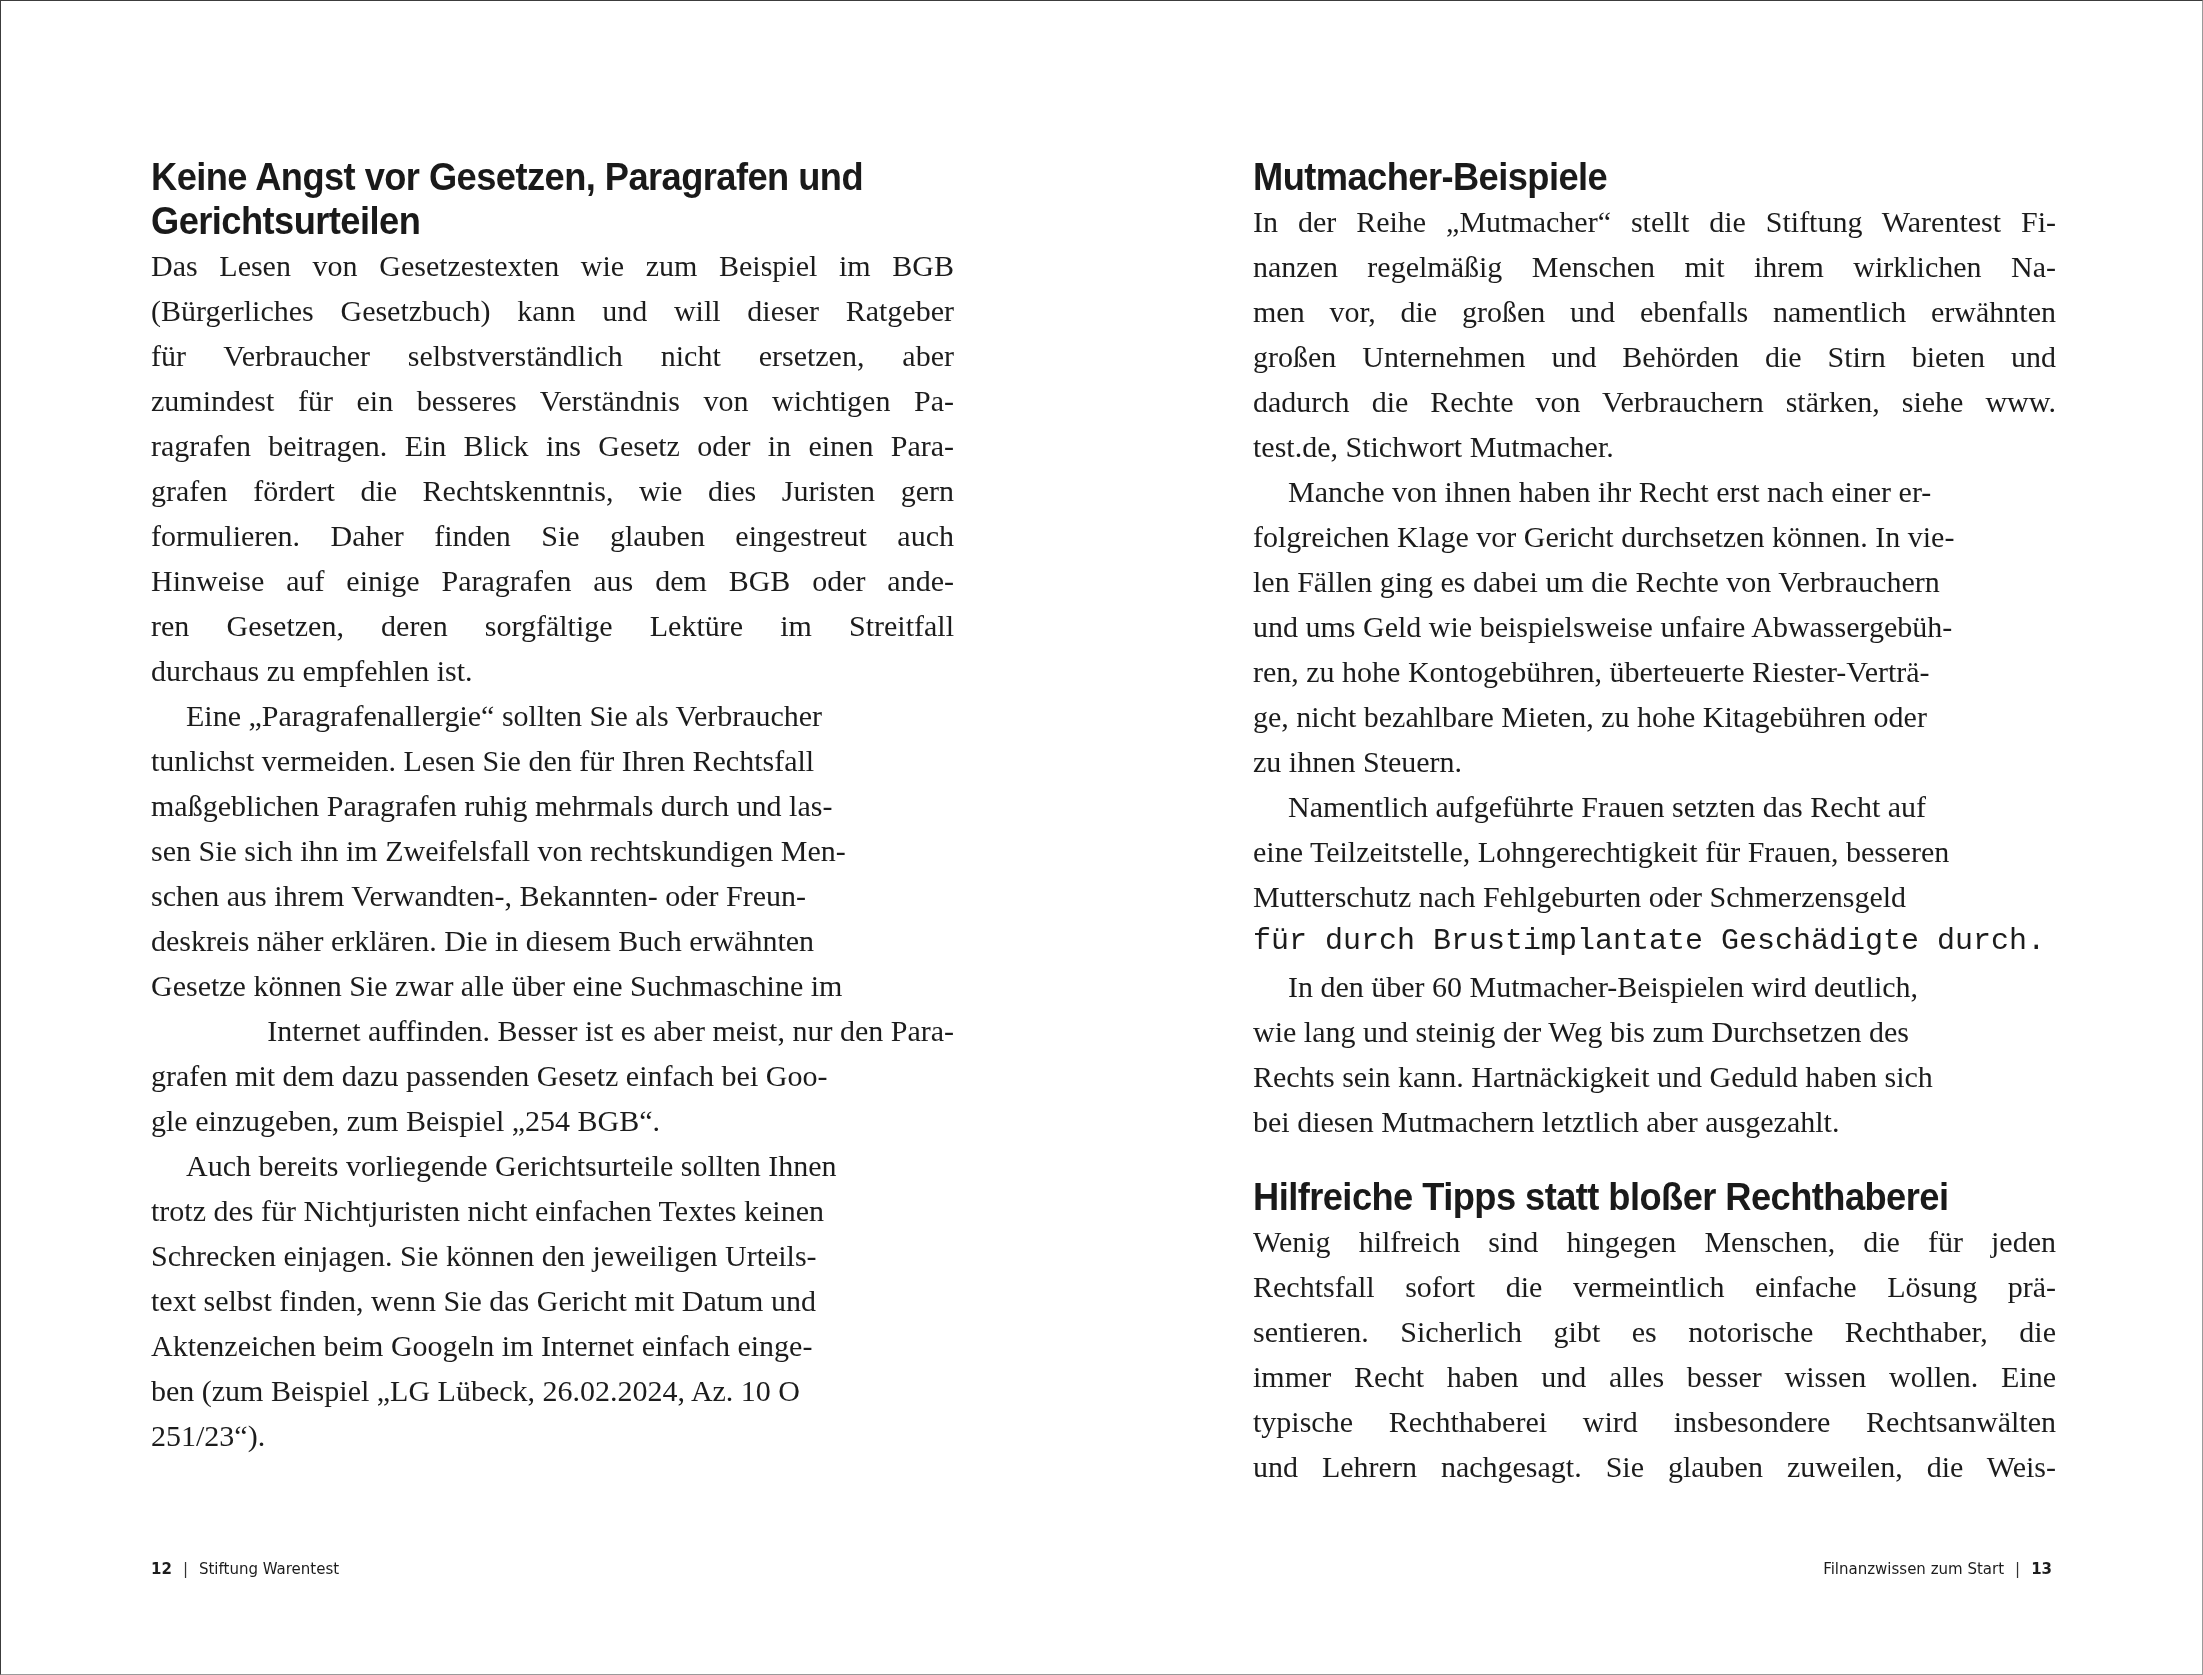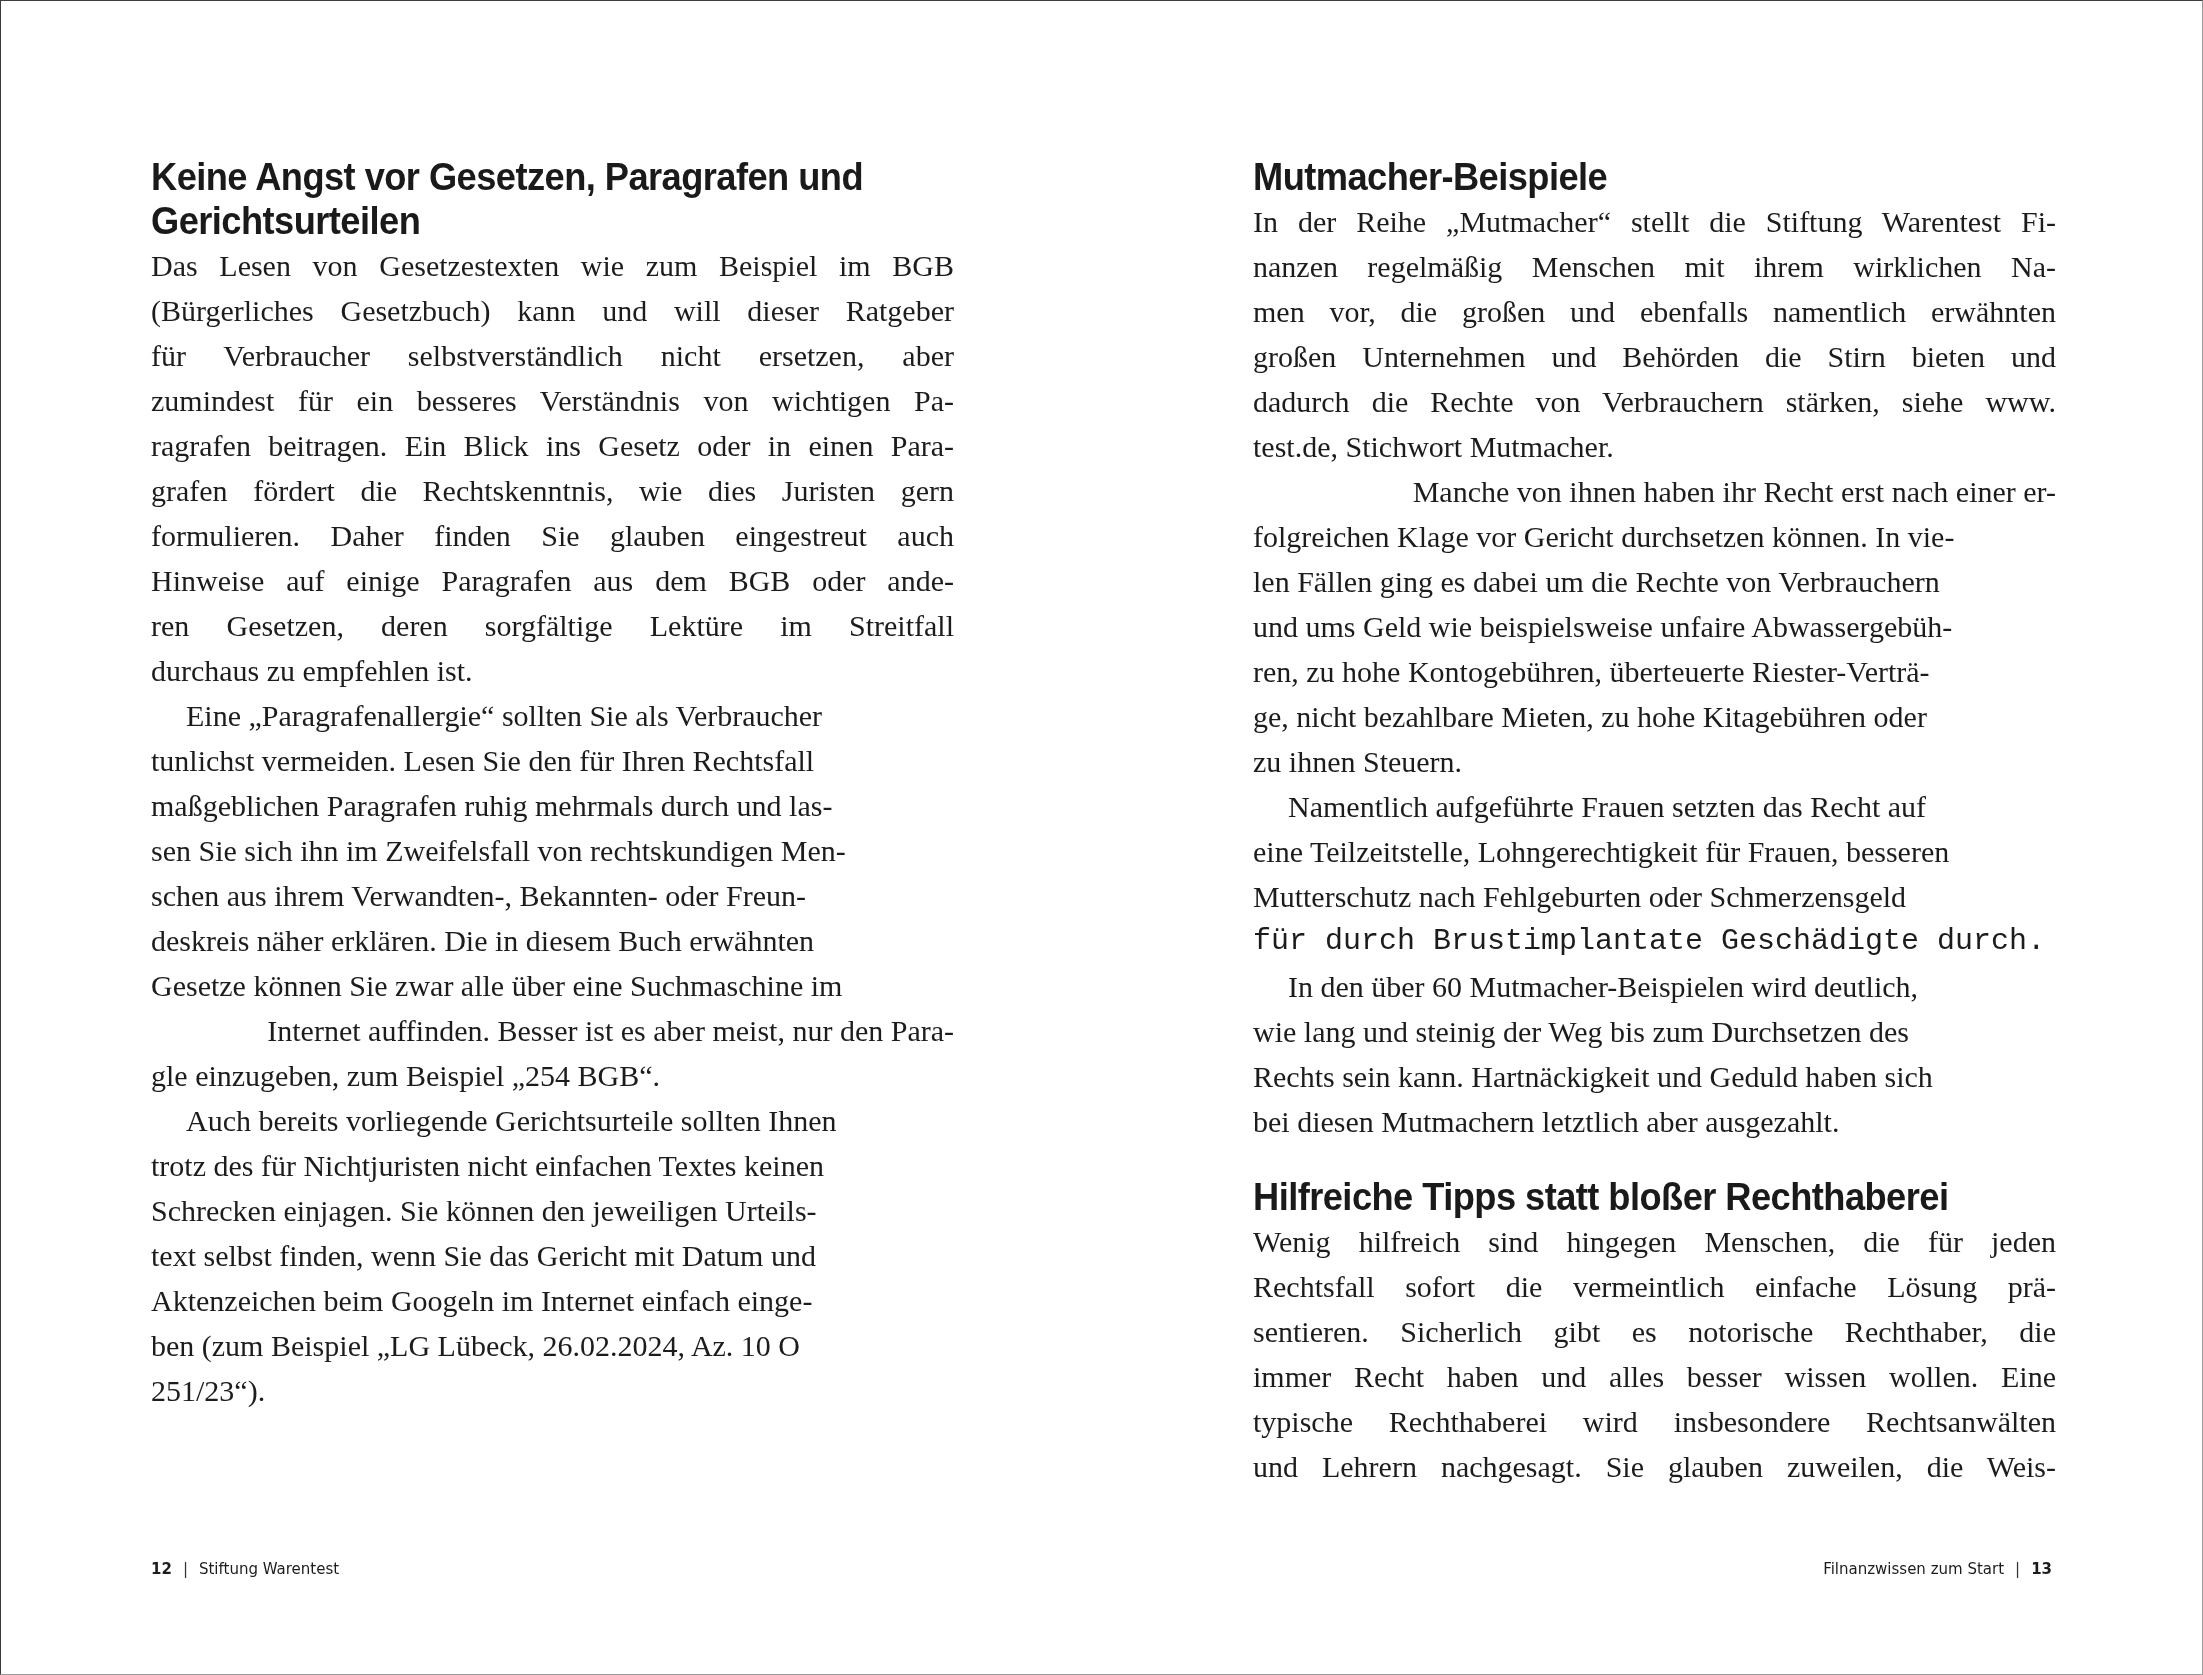--- a/index.html
+++ b/index.html
@@ -117,20 +117,21 @@
         </p>
         <p class="body-text">
           <span class="line indent" style="display: block;">Eine „Paragrafenallergie“ sollten Sie als Verbraucher</span>
           <span class="line" style="display: block;">tunlichst vermeiden. Lesen Sie den für Ihren Rechtsfall</span>
           <span class="line" style="display: block;">maßgeblichen Paragrafen ruhig mehrmals durch und las-</span>
           <span class="line" style="display: block;">sen Sie sich ihn im Zweifelsfall von rechtskundigen Men-</span>
           <span class="line" style="display: block;">schen aus ihrem Verwandten-, Bekannten- oder Freun-</span>
           <span class="line" style="display: block;">deskreis näher erklären. Die in diesem Buch erwähnten</span>
           <span class="line" style="display: block;">Gesetze können Sie zwar alle über eine Suchmaschine im</span>
           <span class="line" style="display: block; text-align: right;">Internet auffinden. Besser ist es aber meist, nur den Para-</span>
+          <span class="line" style="display: block;">grafen mit dem dazu passenden Gesetz einfach bei Goo-</span>
           <span class="line" style="display: block;">gle einzugeben, zum Beispiel „254 BGB“.</span>
         </p>
         <p class="body-text">
           <span class="line indent" style="display: block;">Auch bereits vorliegende Gerichtsurteile sollten Ihnen</span>
           <span class="line" style="display: block;">trotz des für Nichtjuristen nicht einfachen Textes keinen</span>
           <span class="line" style="display: block;">Schrecken einjagen. Sie können den jeweiligen Urteils-</span>
           <span class="line" style="display: block;">text selbst finden, wenn Sie das Gericht mit Datum und</span>
           <span class="line" style="display: block;">Aktenzeichen beim Googeln im Internet einfach einge-</span>
           <span class="line" style="display: block;">ben (zum Beispiel „LG Lübeck, 26.02.2024, Az. 10 O</span>
           <span class="line" style="display: block;">251/23“).</span>
@@ -151,21 +152,21 @@
       <div class="body-text">
         <p class="body-text">
           <span class="line justify">In der Reihe „Mutmacher“ stellt die Stiftung Warentest Fi-</span>
           <span class="line justify">nanzen regelmäßig Menschen mit ihrem wirklichen Na-</span>
           <span class="line justify">men vor, die großen und ebenfalls namentlich erwähnten</span>
           <span class="line justify">großen Unternehmen und Behörden die Stirn bieten und</span>
           <span class="line justify">dadurch die Rechte von Verbrauchern stärken, siehe www.</span>
           <span class="line" style="display: block;">test.de, Stichwort Mutmacher.</span>
         </p>
         <p class="body-text">
-          <span class="line indent" style="display: block; text-align: right;">Manche von ihnen haben ihr Recht erst nach einer er-</span>
+          <span class="line indent" style="display: block;">Manche von ihnen haben ihr Recht erst nach einer er-</span>
           <span class="line" style="display: block;">folgreichen Klage vor Gericht durchsetzen können. In vie-</span>
           <span class="line" style="display: block;">len Fällen ging es dabei um die Rechte von Verbrauchern</span>
           <span class="line" style="display: block;">und ums Geld wie beispielsweise unfaire Abwassergebüh-</span>
           <span class="line" style="display: block;">ren, zu hohe Kontogebühren, überteuerte Riester-Verträ-</span>
           <span class="line" style="display: block;">ge, nicht bezahlbare Mieten, zu hohe Kitagebühren oder</span>
           <span class="line" style="display: block;">zu ihnen Steuern.</span>
         </p>
         <p class="body-text">
           <span class="line indent" style="display: block;">Namentlich aufgeführte Frauen setzten das Recht auf</span>
           <span class="line" style="display: block;">eine Teilzeitstelle, Lohngerechtigkeit für Frauen, besseren</span>

